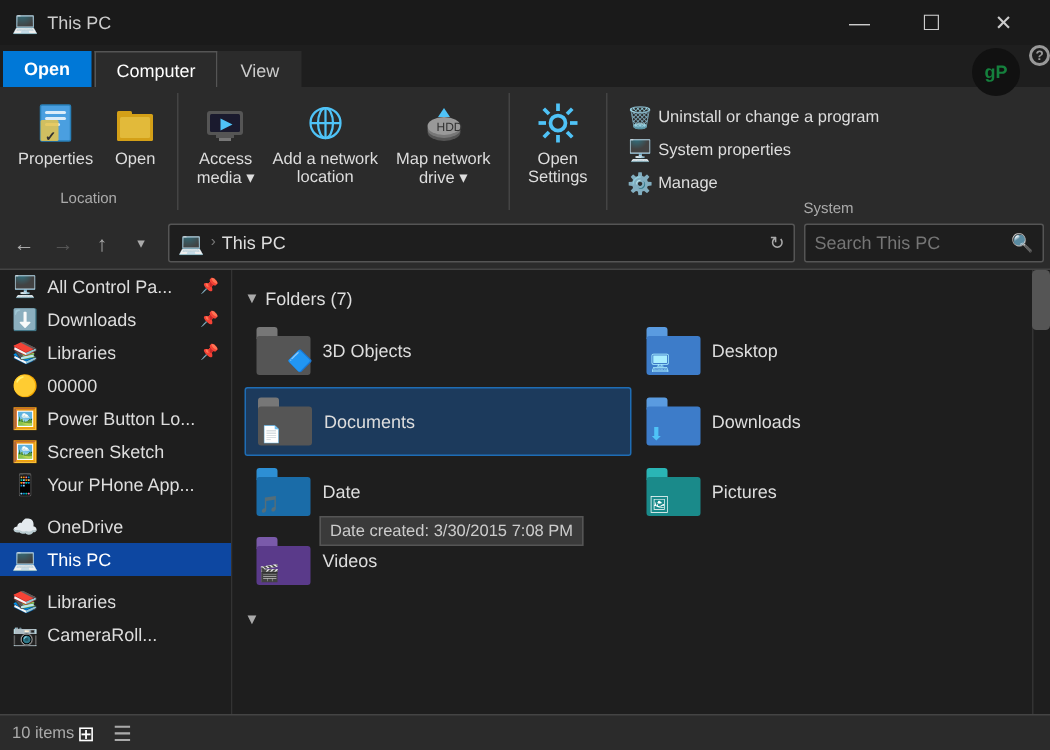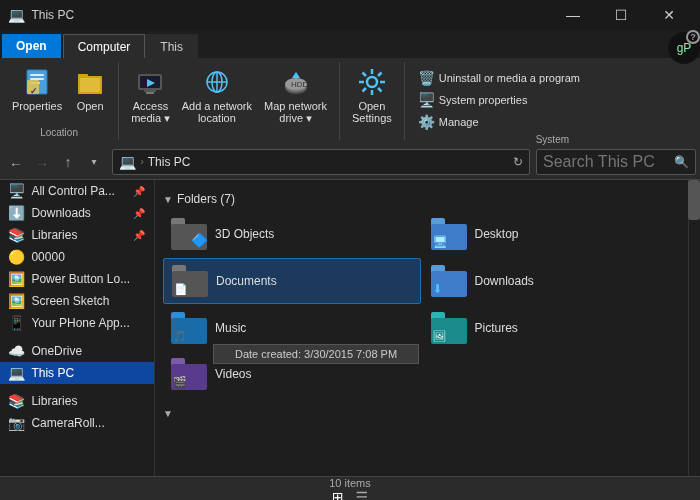--- a/index.html
+++ b/index.html
@@ -266,40 +266,39 @@
     .folder-tab.video { background: #7a5aaa; }
     .folder-body.dark { background: #555; }
     .folder-tab.dark { background: #777; }
 
     .file-name { font-size: 12px; color: #ddd; }
 
     .tooltip {
       position: absolute;
       background: #3a3a3a;
       border: 1px solid #555;
-      padding: 3px 21px;
+      padding: 3px 6px;
       font-size: 11px;
       color: #ccc;
       white-space: nowrap;
       z-index: 100;
       top: 38px; left: 50px;
       pointer-events: none;
     }
 
     
     #status-bar {
       height: 24px;
       background: #2b2b2b;
       border-top: 1px solid #444;
       display: flex;
       align-items: center;
       padding: 0 8px;
       font-size: 11px;
       color: #aaa;
-      flex-direction: column;
     }
     .status-right { display: flex; gap: 8px; }
     .view-btn {
       cursor: pointer; color: #aaa;
       background: transparent; border: none;
       font-size: 14px;
       padding: 0 2px;
     }
     .view-btn.active { color: #fff; }
   </style>
@@ -314,22 +313,22 @@
   <div id="title-bar-controls">
     <button class="title-btn">—</button>
     <button class="title-btn">☐</button>
     <button class="title-btn close">✕</button>
   </div>
 </div>
 
 <div id="ribbon-tabs">
   <div class="ribbon-tab">Open</div>
   <div class="ribbon-tab active">Computer</div>
-  <div class="ribbon-tab">This</div>
-  <div style="position:absolute;right:0;top:32px;width:32px;height:32px;background:#111;border-radius:50%;display:flex;align-items:center;justify-content:center;font-size:12px;font-weight:normal;color:#86efac;">gP</div>
+  <div class="ribbon-tab">View</div>
+  <div style="position:absolute;right:20px;top:32px;width:32px;height:32px;background:#111;border-radius:50%;display:flex;align-items:center;justify-content:center;font-size:12px;font-weight:bold;color:#15803d;">gP</div>
   <div style="position:absolute;right:0;top:30px;width:14px;height:14px;border:2px solid #999;border-radius:50%;display:flex;align-items:center;justify-content:center;font-size:9px;color:#999;font-weight:bold;">?</div>
 </div>
 
 <div id="ribbon-content">
 
   <div class="ribbon-group">
     <div class="ribbon-group-items">
       <button class="ribbon-btn">
         <div class="ribbon-btn-icon">
           <svg width="28" height="28" viewBox="0 0 28 28">
@@ -418,21 +417,21 @@
         <span>Open<br>Settings</span>
       </button>
     </div>
     <div class="ribbon-group-label"></div>
   </div>
 
   <div class="ribbon-group" style="border-right:none; flex:1;">
     <div class="ribbon-group-items" style="flex-direction:column; align-items:flex-start; gap:2px; padding-top:4px;">
       <button class="ribbon-btn ribbon-btn-small">
         <div class="ribbon-btn-icon">🗑️</div>
-        <span>Uninstall or media a program</span>
+        <span>Uninstall or change a program</span>
       </button>
       <button class="ribbon-btn ribbon-btn-small">
         <div class="ribbon-btn-icon">🖥️</div>
         <span>System properties</span>
       </button>
       <button class="ribbon-btn ribbon-btn-small">
         <div class="ribbon-btn-icon">⚙️</div>
         <span>Manage</span>
       </button>
     </div>
@@ -445,21 +444,21 @@
   <button class="nav-btn disabled">→</button>
   <button class="nav-btn">↑</button>
   <button class="nav-btn" style="font-size:10px;">▾</button>
   <div id="address-bar">
     <span style="font-size:14px;">💻</span>
     <span class="address-arrow">›</span>
     <span class="address-crumb">This PC</span>
     <span class="address-refresh">↻</span>
   </div>
   <div id="search-bar">
-    <input id="search-input" placeholder="Search This PC" style="background: transparent; border: none; color: rgb(170, 170, 170); font-size: 16px; outline: none; flex: 1 1 0%; width: 100%;">
+    <input id="search-input" placeholder="Search This PC" style="background: transparent; border: none; color: rgb(170, 170, 170); font-size: 12px; outline: none; flex: 1 1 0%; width: 100%;">
     <span style="color:#aaa;font-size:12px;">🔍</span>
   </div>
 </div>
 
 <div id="main-area" style="height:296px;">
 
   <div id="sidebar">
     <div class="sidebar-item">
       <span class="sidebar-icon">🖥️</span>
       <span class="sidebar-label">All Control Pa...</span>
@@ -555,21 +554,21 @@
         </div>
         <span class="file-name">Downloads</span>
       </div>
 
       <div class="file-item" style="position:relative;">
         <div class="folder-icon">
           <div class="folder-tab music"></div>
           <div class="folder-body music"></div>
           <div style="position:absolute;bottom:1px;left:2px;font-size:11px;">🎵</div>
         </div>
-        <span class="file-name">Music</span>
+        <span class="file-name">Date</span>
         <div class="tooltip">Date created: 3/30/2015 7:08 PM</div>
       </div>
 
       <div class="file-item">
         <div class="folder-icon">
           <div class="folder-tab teal"></div>
           <div class="folder-body teal"></div>
           <div style="position:absolute;bottom:1px;left:2px;font-size:11px;">🖼</div>
         </div>
         <span class="file-name">Pictures</span>

